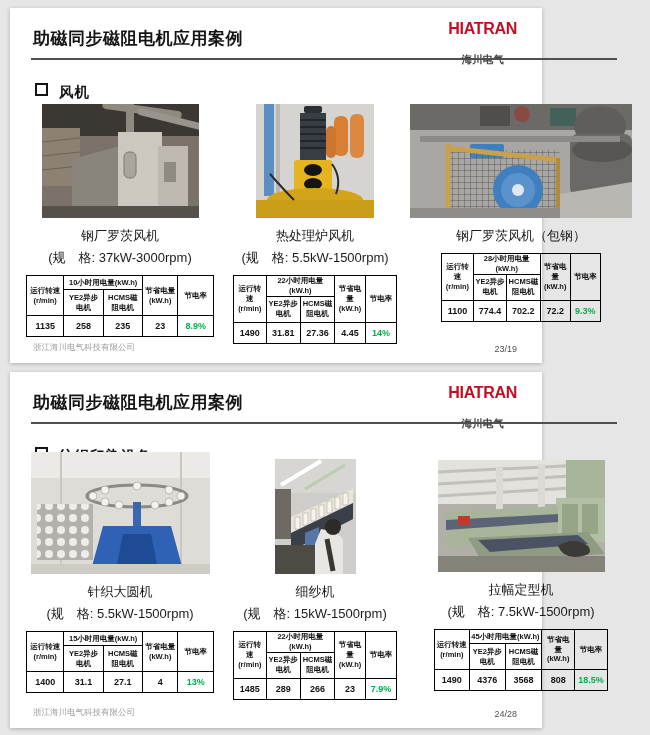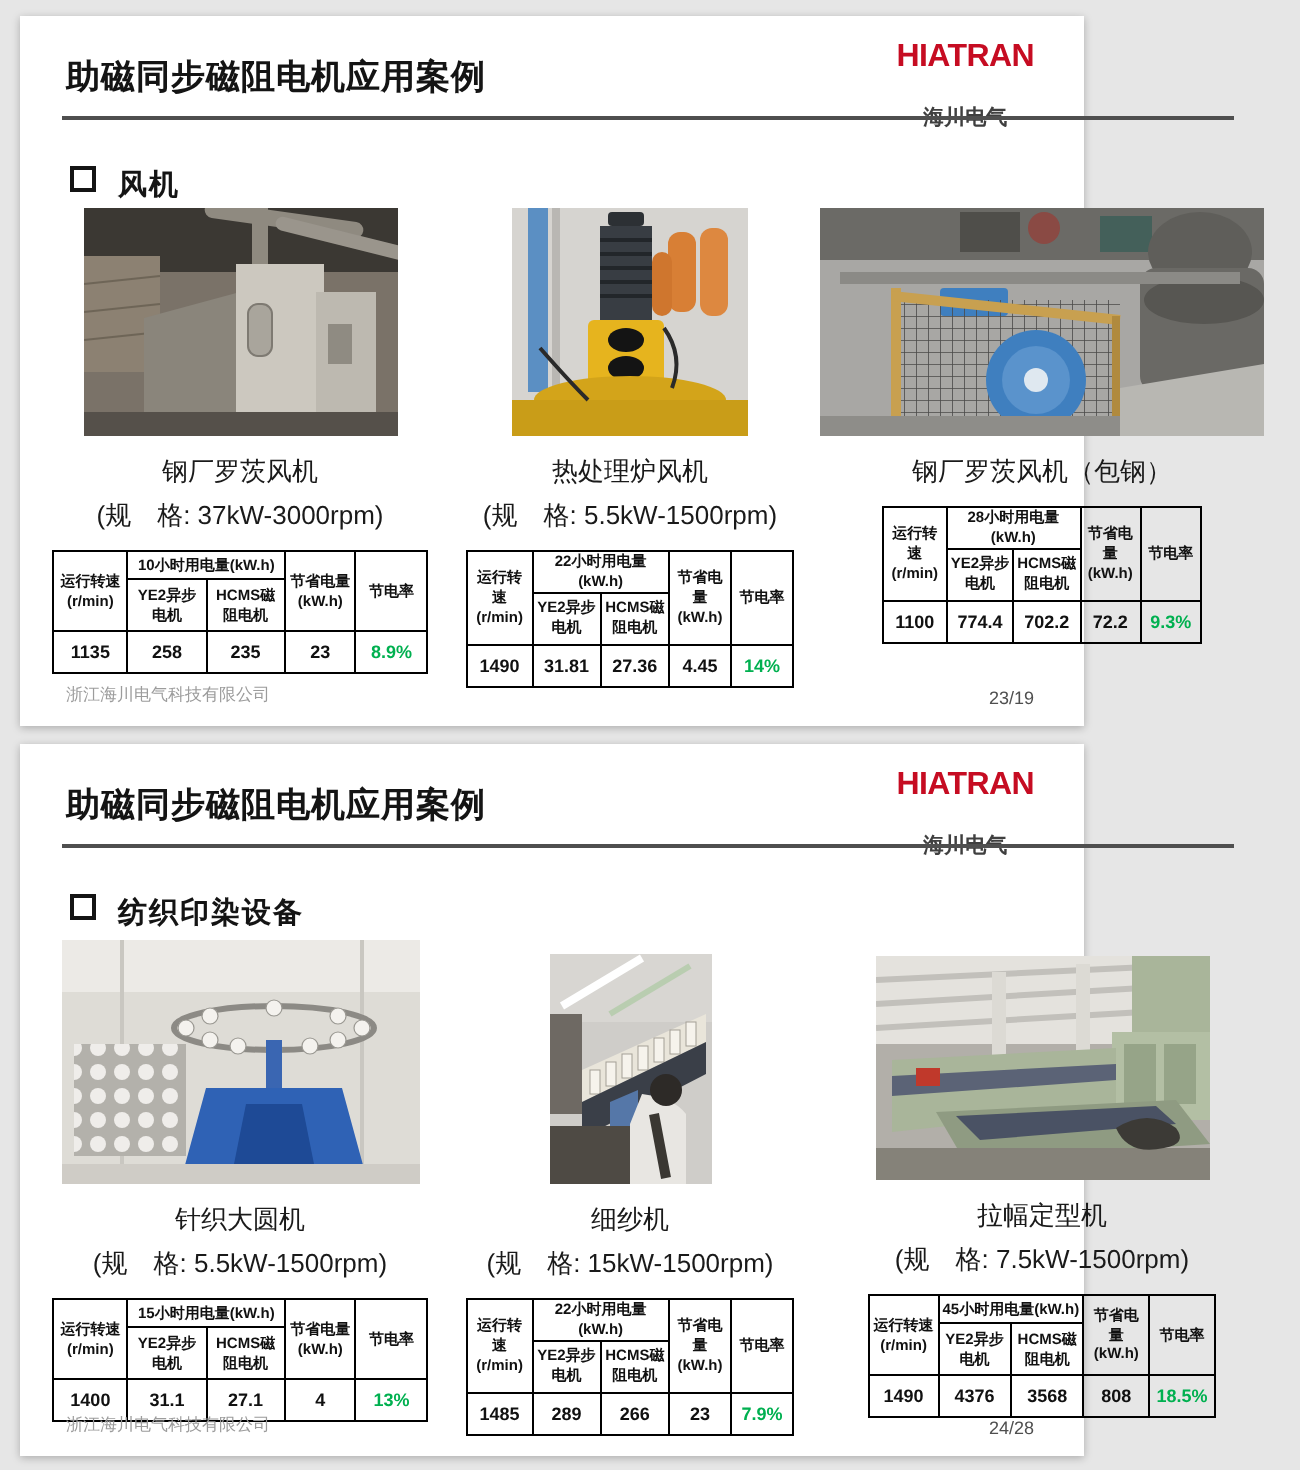--- a/index.html
+++ b/index.html
@@ -24,21 +24,21 @@
   .brand{font-size:16px;font-weight:800;color:#c60c22;letter-spacing:-.3px}
   .brand-sub{font-size:10.5px;font-weight:bold;color:#3f3f3f;margin-top:17px}
   .divider{position:absolute;left:21px;top:50px;width:586px;height:0;border-top:2px solid #4f4f4f}
 
   .section{position:absolute;left:25px;top:75px;display:flex;align-items:flex-start}
   .bullet{width:9px;height:9px;border:2.5px solid #141414;margin-right:11px;flex:none}
   .section-label{font-size:14.5px;font-weight:bold;color:#141414;letter-spacing:1px}
 
   .case{position:absolute;display:flex;flex-direction:column;align-items:center}
   #slide1 .case{top:96px}
-  #slide2 .case{top:98px}
+  #slide2 .case{top:80px}
   .c1{left:10px;width:200px}
   .c2{left:216px;width:178px}
   .c3{left:400px;width:222px}
 
   .photo{flex:none;overflow:hidden;background:#cfcdc9}
   .ph1{width:157px;height:114px}
   .ph2{width:118px;height:114px}
   .ph3{width:222px;height:114px}
   .ph4{width:179px;height:122px}
   .ph5{width:81px;height:115px;margin-top:7px}

